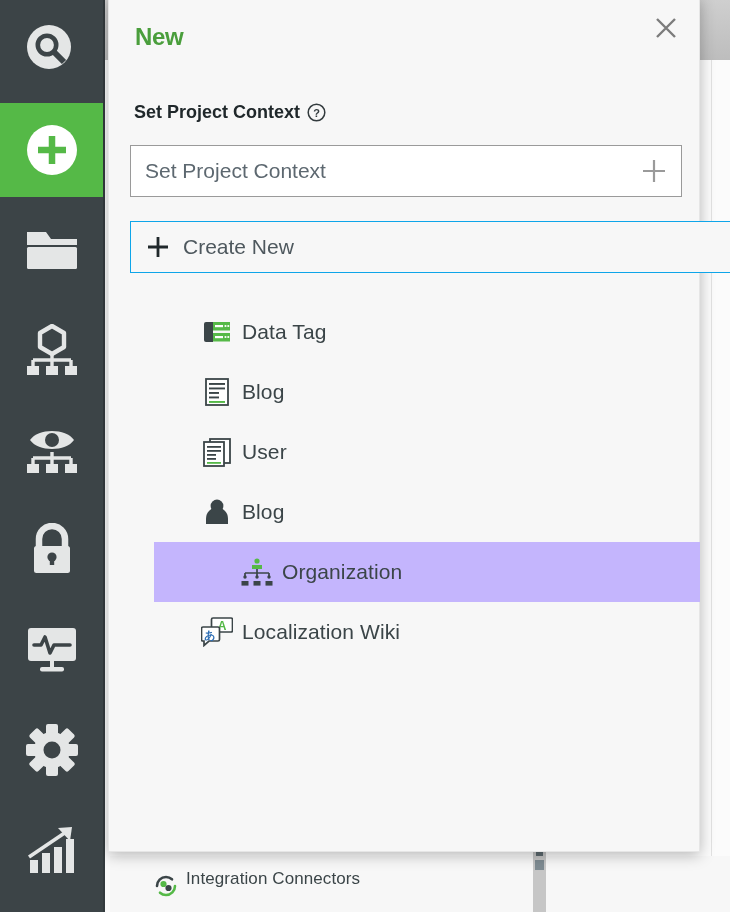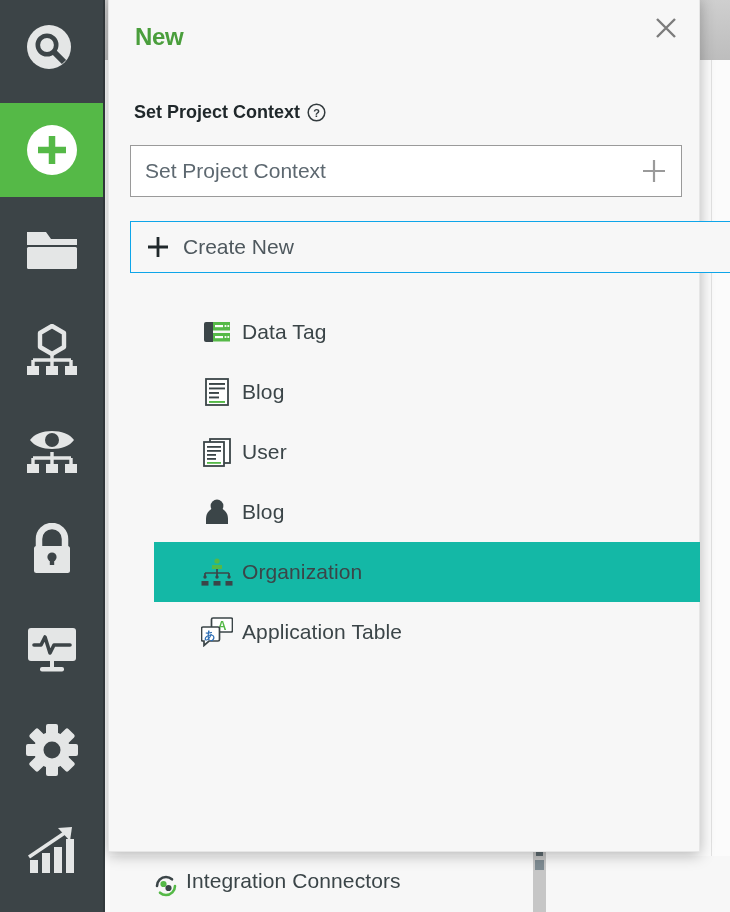--- a/index.html
+++ b/index.html
@@ -24,21 +24,21 @@
     position: absolute; left: 711px; top: 60px; width: 1px; height: 852px;
     background: #e2e2e2;
   }
   .bg-list-row {
     position: absolute; left: 110px; top: 856px; width: 620px; height: 56px;
     background: #f7f7f7;
   }
   .bg-list-row .ic { position:absolute; left:42px; top:16px; }
   .bg-list-row .lbl {
     position: absolute; left: 76px; top: 13px;
-    font-size: 21px; color: #3b4548; letter-spacing: .1px;
+    font-size: 17px; color: #3b4548; letter-spacing: .1px;
   }
   .scrollbar-track {
     position: absolute; left: 533px; top: 849px; width: 13px; height: 63px;
     background: #c6c6c6;
   }
   .scrollbar-thumb {
     position: absolute; left: 536px; top: 851px; width: 7px; height: 5px;
     background: #5d6a70;
   }
   .scrollbar-thumb2 {
@@ -119,21 +119,21 @@
 
   
   .menu {
     position: absolute; left: 1px; top: 305px; width: 590px;
   }
   .menu-item {
     position: relative; height: 60px; display: flex; align-items: center;
     cursor: pointer;
     margin-left: 44px;
   }
-  .menu-item.selected { background: #14b8a6; }
+  .menu-item.selected { background: #c4b5fd; padding-left: 40px; }
   .menu-item .mi-icon {
     width: 34px; height: 34px; margin-left: 46px;
     display: flex; align-items: center; justify-content: center; flex: none;
   }
   .menu-item .mi-label {
     margin-left: 8px; font-size: 21px; color: #3b4548; letter-spacing: .1px;
   }
   svg { display: block; }
 </style>
 </head>
@@ -394,19 +394,19 @@
 
       <div class="menu-item">
         <span class="mi-icon">
           <svg width="32" height="30" viewBox="0 0 32 30">
             <path d="M12 1 h18 a1.5 1.5 0 0 1 1.5 1.5 v11 a1.5 1.5 0 0 1 -1.5 1.5 h-13 l-5 4.5 v-4.5 h-0.3 a1.5 1.5 0 0 1 -1.2 -1.5 v-11 A1.5 1.5 0 0 1 12 1 Z" fill="#ffffff" stroke="#3b4548" stroke-width="1.7"></path>
             <text x="21" y="12.5" font-family="Liberation Sans, sans-serif" font-size="12" font-weight="bold" fill="#55b947" text-anchor="middle">A</text>
             <path d="M2 10 h15 a1.5 1.5 0 0 1 1.5 1.5 v11 a1.5 1.5 0 0 1 -1.5 1.5 h-9 l-5 4.5 v-4.5 H2 a1.5 1.5 0 0 1 -1.5 -1.5 v-11 A1.5 1.5 0 0 1 2 10 Z" fill="#ffffff" stroke="#3b4548" stroke-width="1.7"></path>
             <text x="9" y="21.5" font-family="Liberation Sans, sans-serif" font-size="11" font-weight="bold" fill="#2f6fb5" text-anchor="middle">あ</text>
           </svg>
         </span>
-        <span class="mi-label">Application Table</span>
+        <span class="mi-label">Localization Wiki</span>
       </div>
 
     </div>
   </section>
 
 </div>
 
 </body></html>

